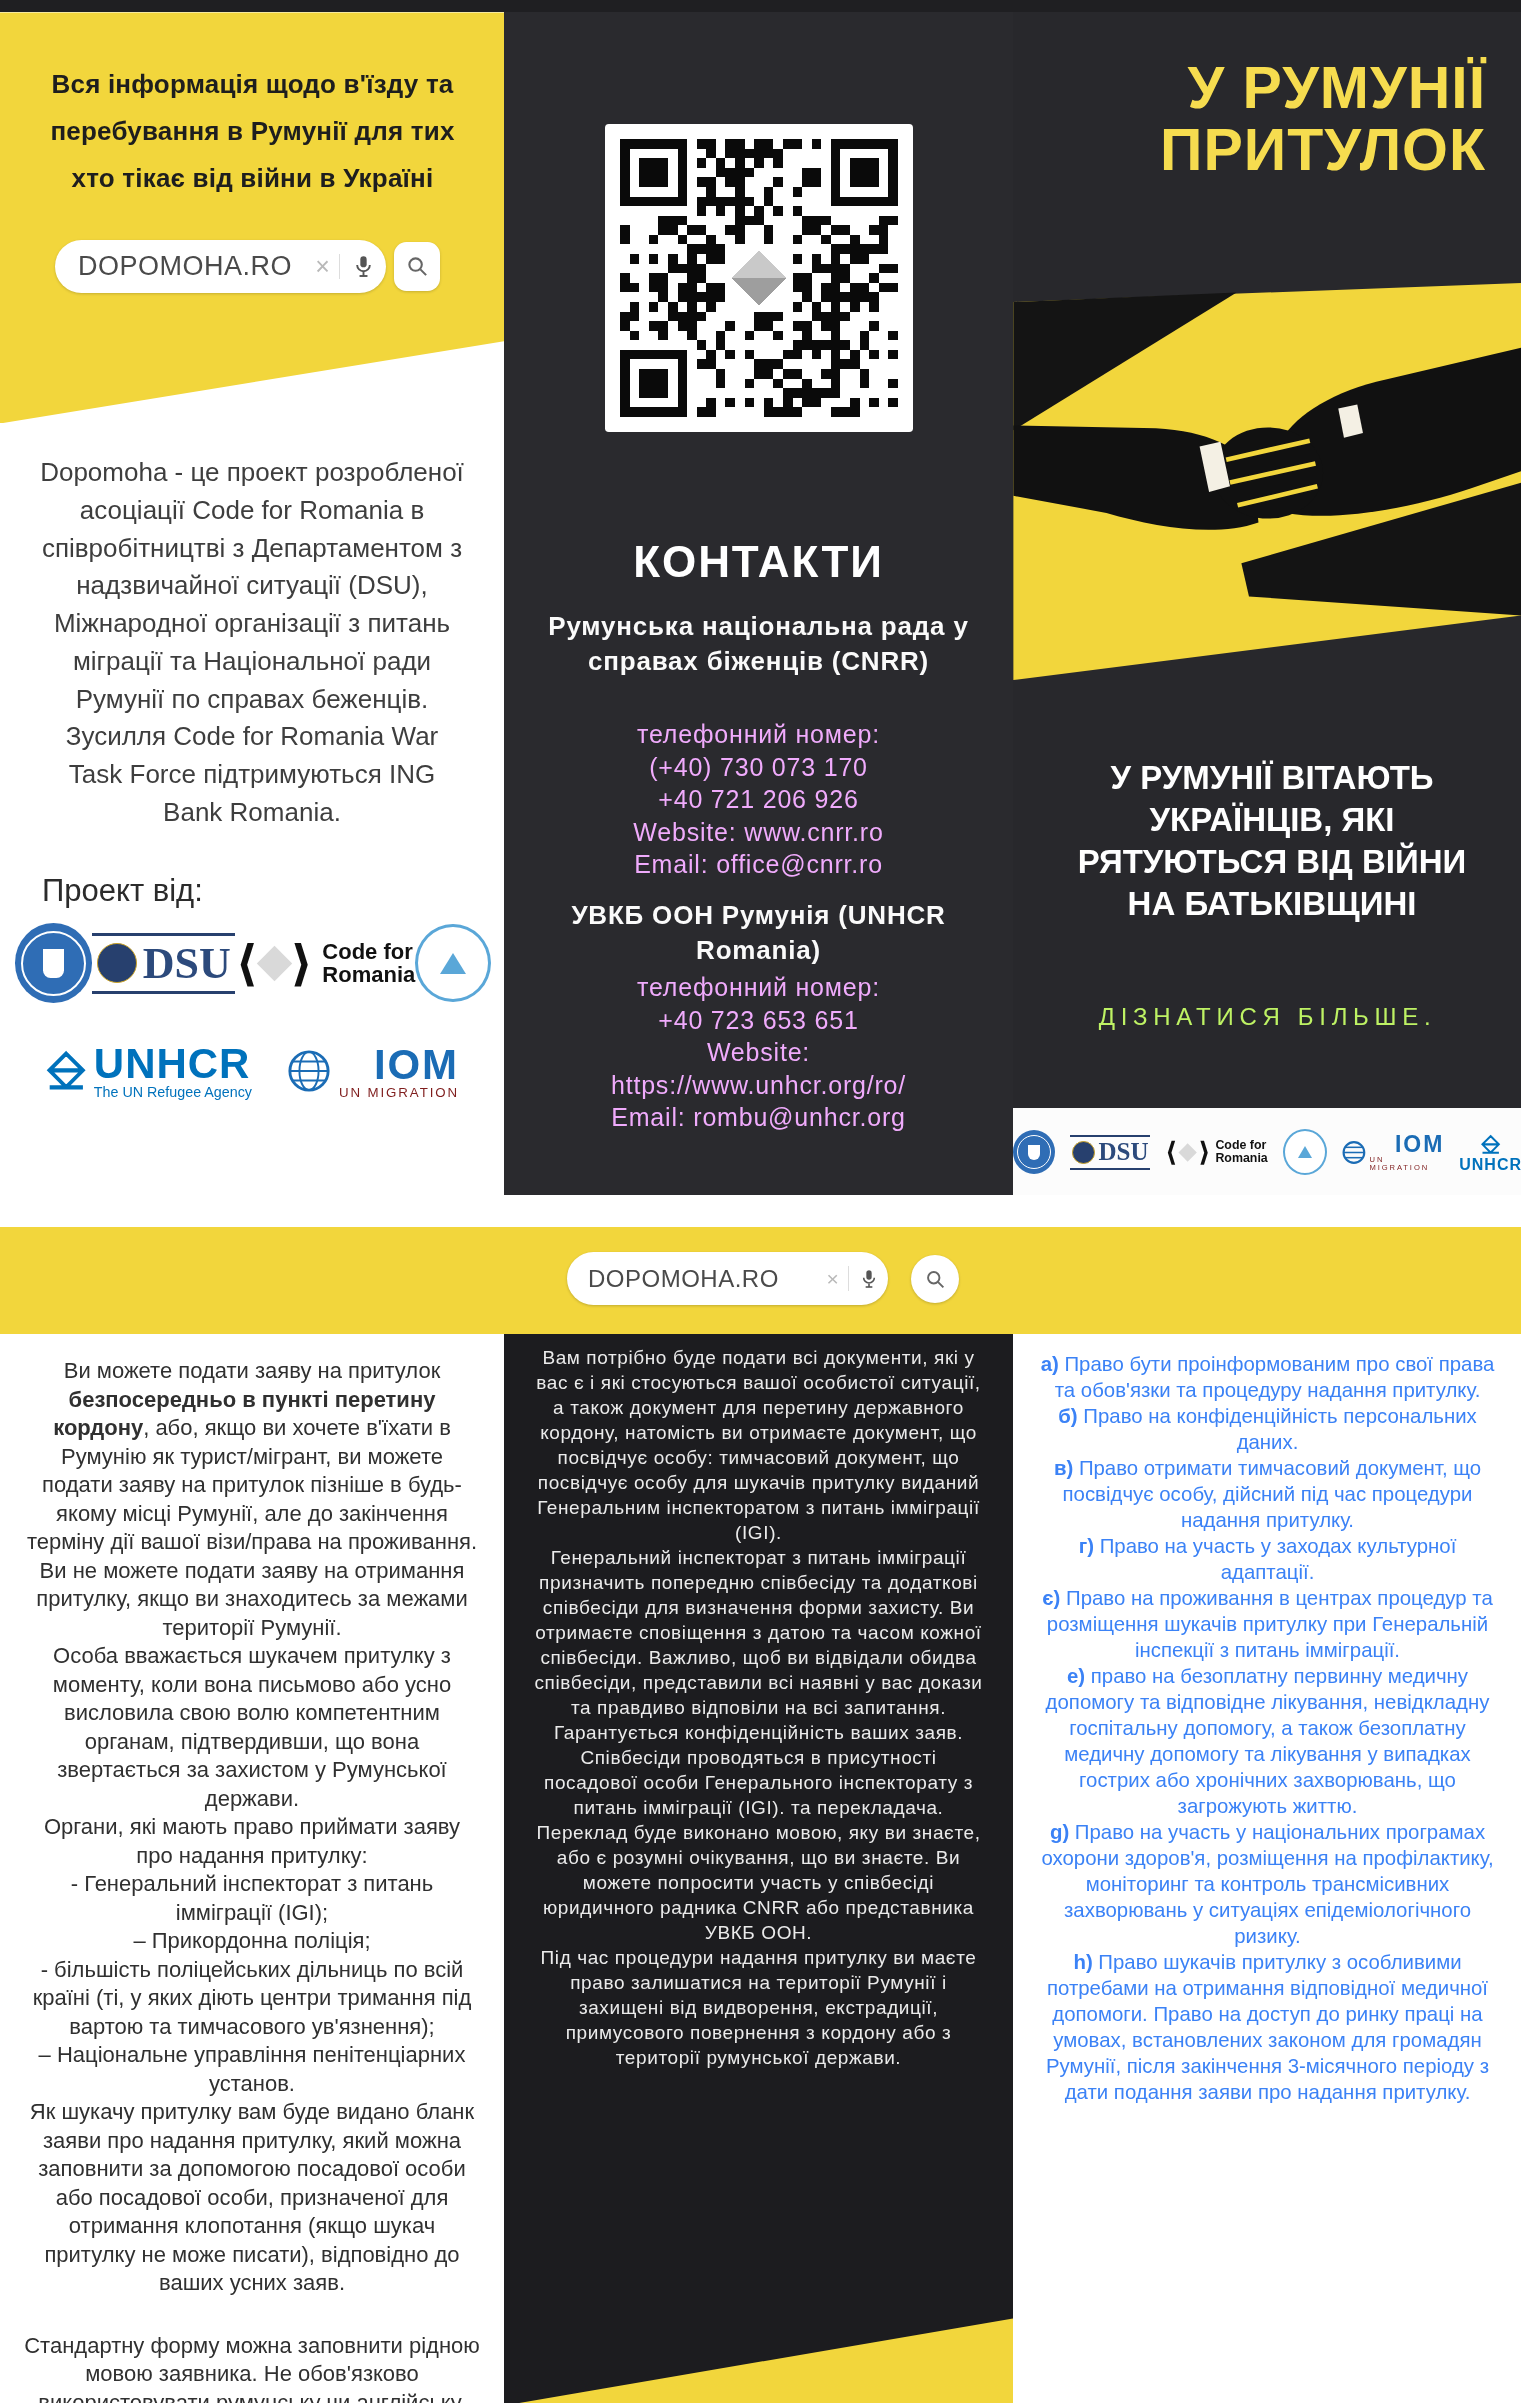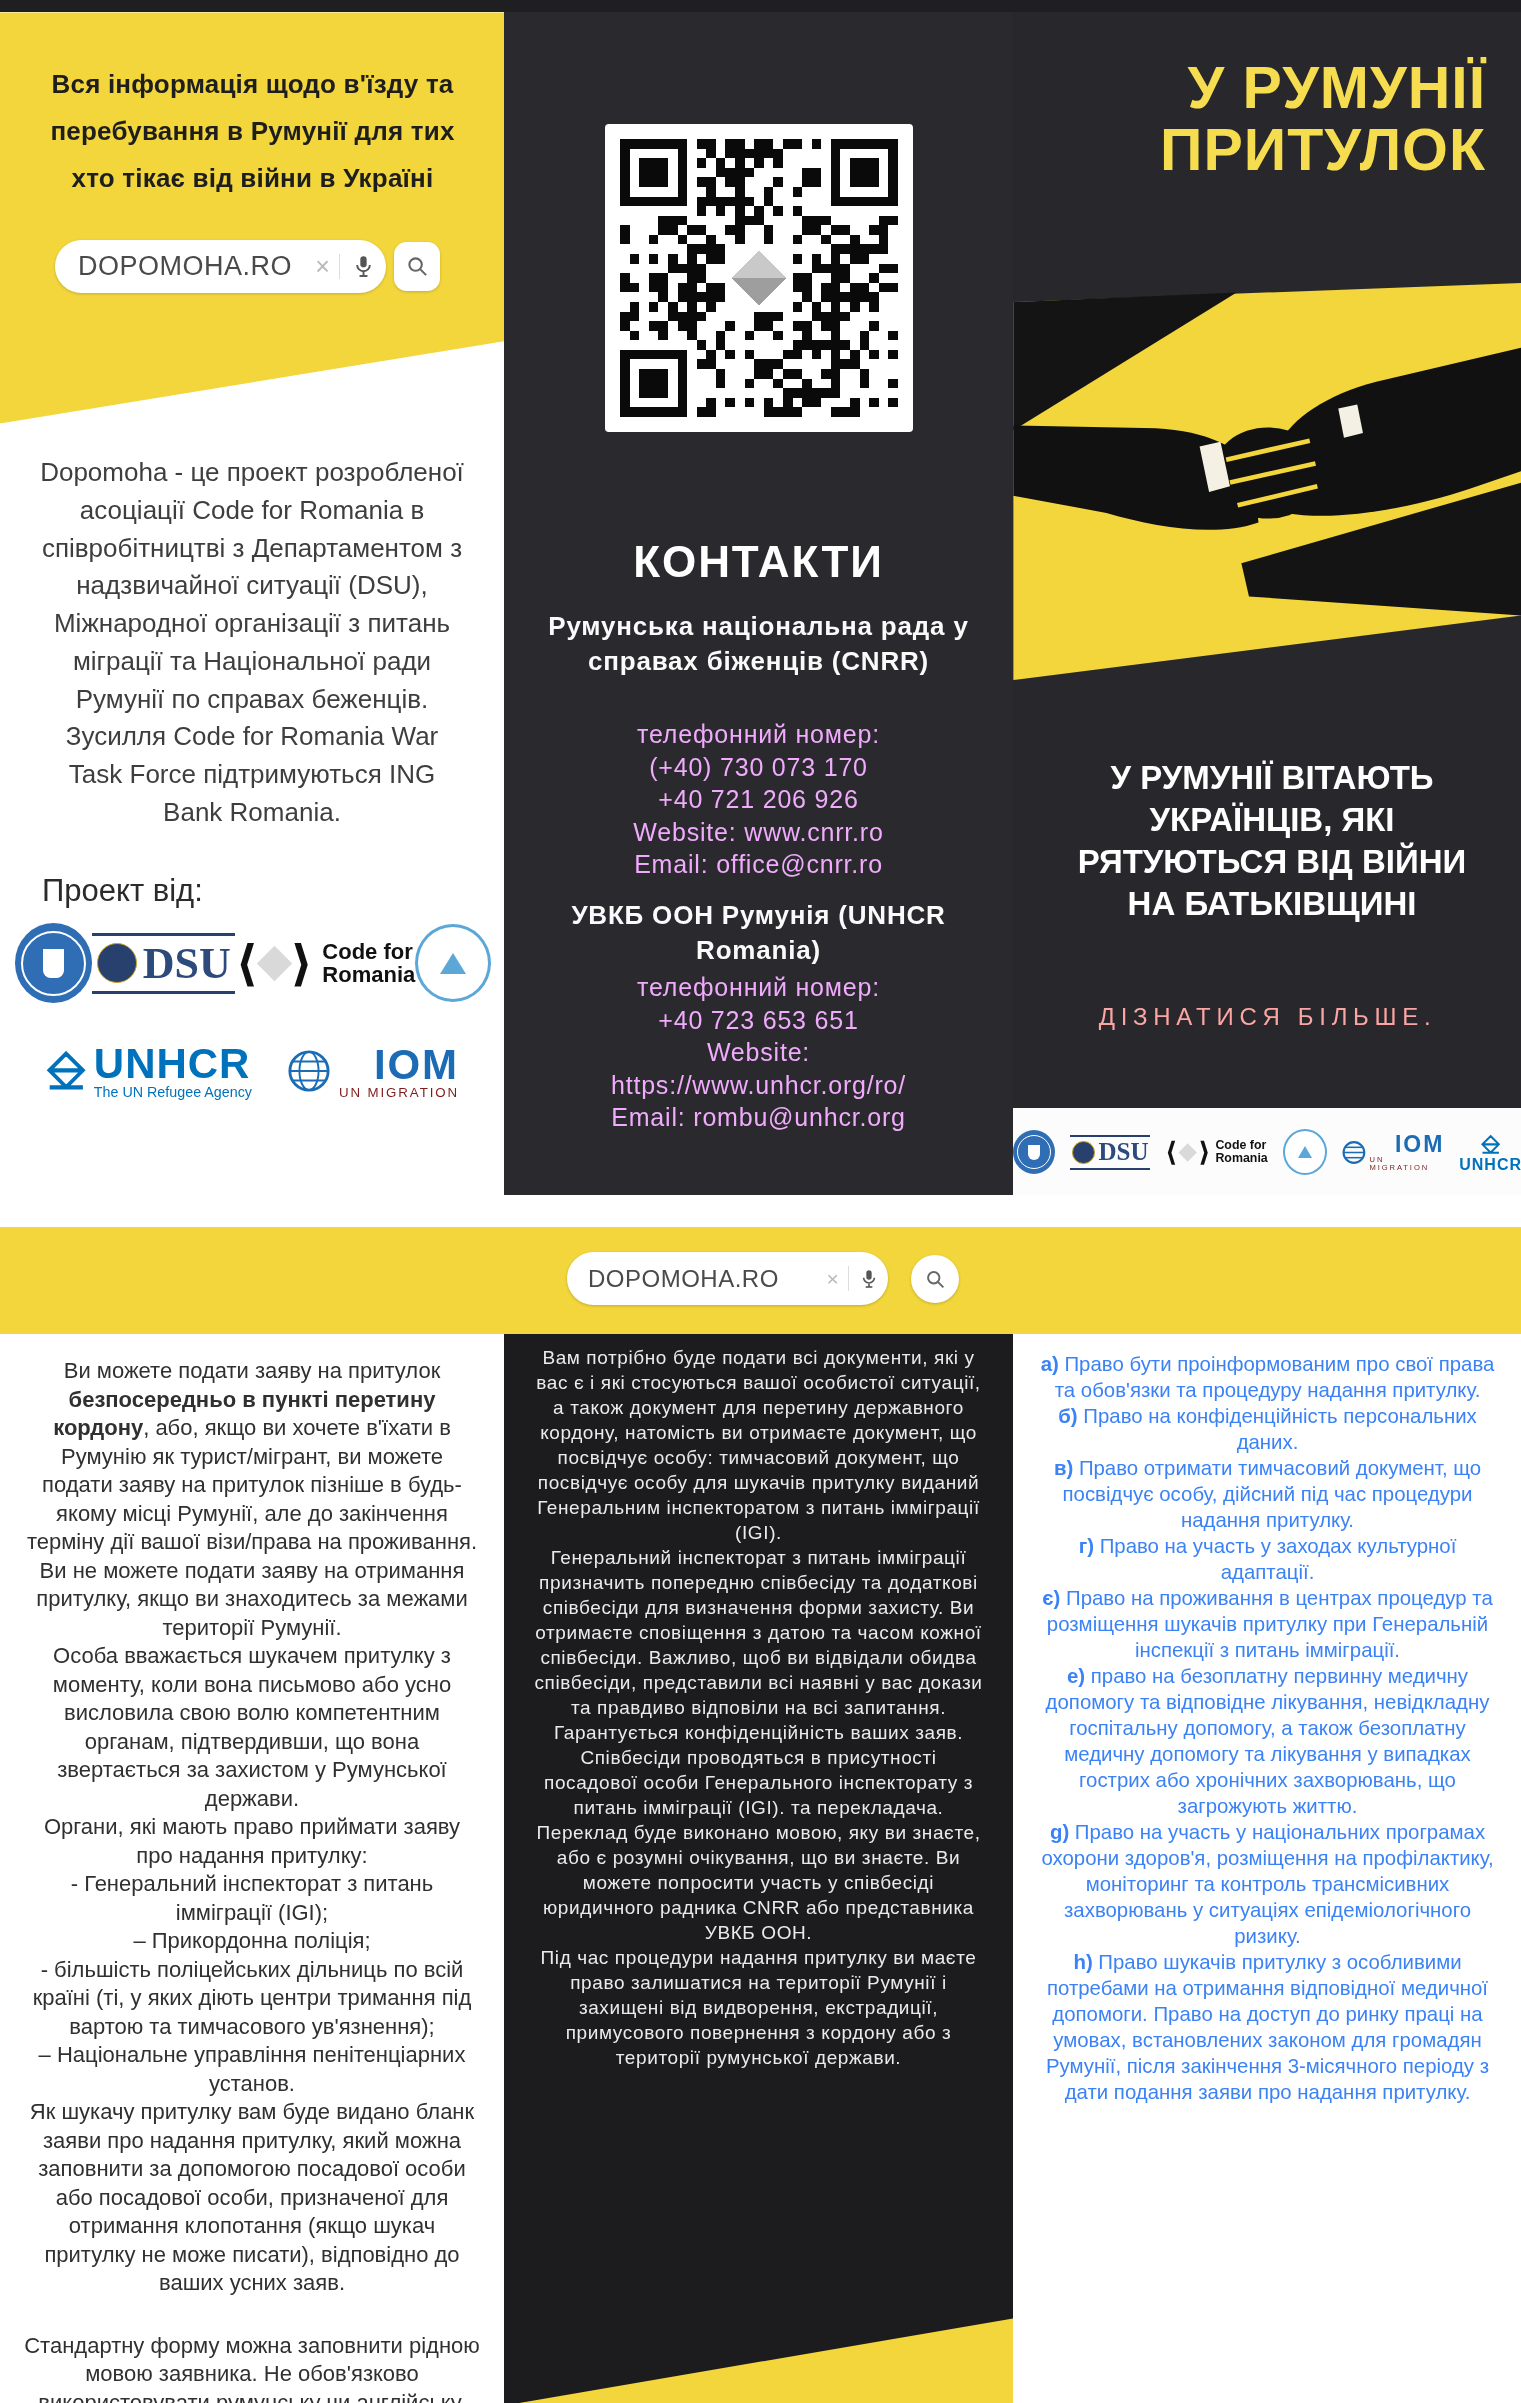--- a/index.html
+++ b/index.html
@@ -60,21 +60,21 @@
   .c-name{left:38px;width:433px;text-align:center;color:#fafafa;font-size:26px;font-weight:bold;
     line-height:1.35;letter-spacing:0.8px;}
   .c-block{left:38px;width:433px;text-align:center;color:#f0abfc;font-size:25px;
     line-height:1.3;letter-spacing:0.8px;}
   
   .panel-right{left:1013px;top:12.4px;width:509px;height:1183px;background:#28282C;overflow:hidden;}
   .page-title{right:36px;top:46px;left:0;text-align:right;color:#F6DC4F;
     font-size:59px;font-weight:bold;line-height:1.04;letter-spacing:1px;}
   .welcome{left:52px;top:721px;width:414px;text-align:center;color:#ffffff;
     font-size:33px;font-weight:bold;line-height:1.27;margin-top:24px;}
-  .learn-more{left:0;top:991px;width:509px;text-align:center;color:#fca5a5;
+  .learn-more{left:0;top:991px;width:509px;text-align:center;color:#bef264;
     font-size:24px;letter-spacing:5.7px;}
   .logo-strip{left:0;top:1096px;width:509px;height:88px;background:#fcfcfc;
     display:flex;align-items:center;justify-content:center;gap:15px;}
   
   .band{left:0;top:1227px;width:1522px;height:107px;background:#F2D63C;}
   .search-bar2{left:567px;top:1252px;width:321px;height:53px;background:#fff;border-radius:27px;
     display:flex;align-items:center;box-shadow:0 1px 2.9px rgba(0,0,0,.2);}
   .search-value2{flex:1;padding-left:21px;font-size:24px;color:#4a4a4a;letter-spacing:0.5px;white-space:nowrap;}
   .search-btn2{left:911px;top:1255px;width:48px;height:48px;background:#fff;border-radius:50%;
     display:flex;align-items:center;justify-content:center;box-shadow:0 1px 2.9px rgba(0,0,0,.2);}

